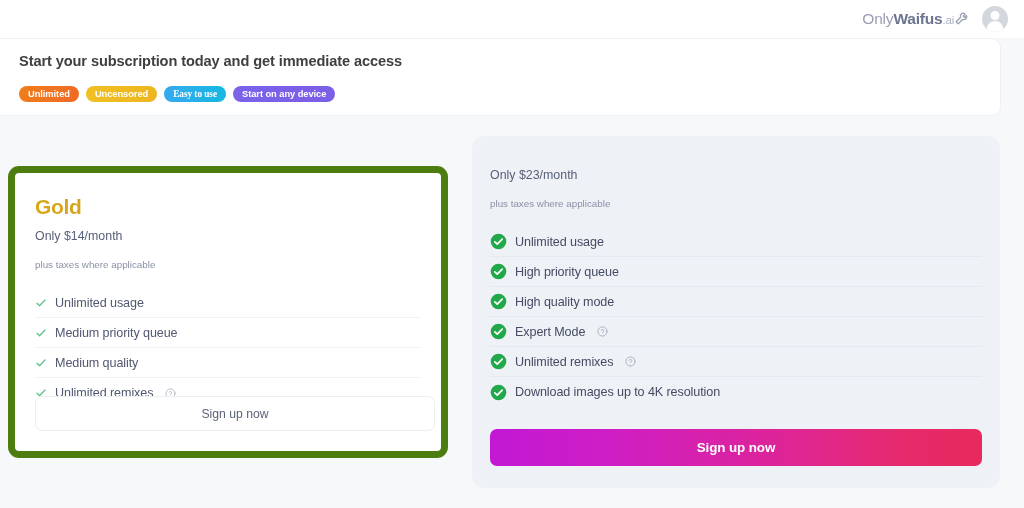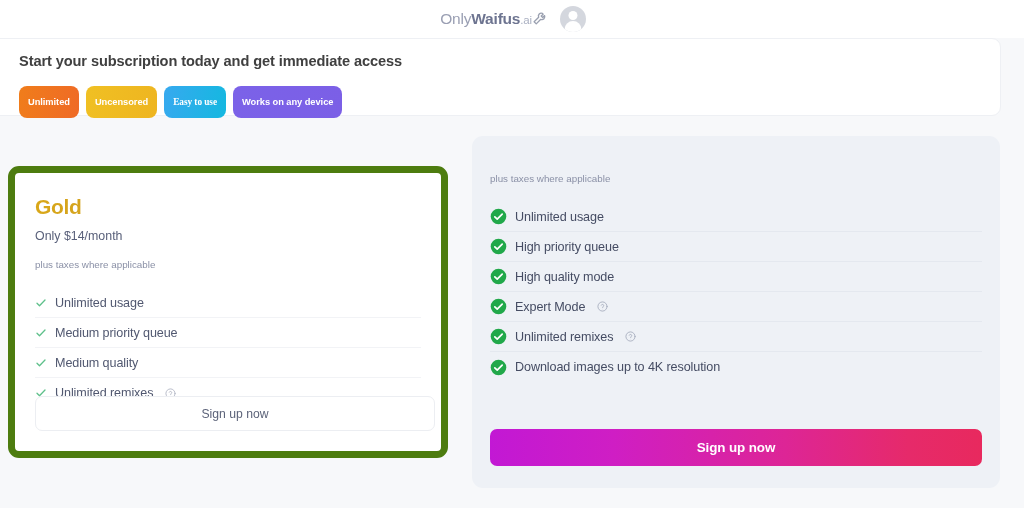--- a/index.html
+++ b/index.html
@@ -19,21 +19,21 @@
 
   
   .topbar {
     position: absolute;
     top: 0; left: 0;
     width: 1024px;
     height: 38px;
     background: #ffffff;
     display: flex;
     align-items: center;
-    justify-content: center;
+    justify-content: flex-end;
     padding: 0 16px 0 18px;
   }
 
   .logo {
     font-size: 15.5px;
     letter-spacing: -0.2px;
     color: #8a90a6;
     white-space: nowrap;
   }
   .logo .lw-only { font-weight: 400; color: #9a9fb3; }
@@ -98,21 +98,21 @@
 
   .badge-row {
     display: flex;
     align-items: center;
     gap: 7px;
     margin-top: 15px;
   }
 
   .badge {
     height: 16px;
-    padding: 16px 9px;
+    padding: 0 9px;
     border-radius: 8px;
     color: #ffffff;
     font-size: 9.3px;
     font-weight: 700;
     letter-spacing: -0.05px;
     display: inline-flex;
     align-items: center;
     white-space: nowrap;
   }
   .badge-unlimited  { background: linear-gradient(100deg, #f07d1b 0%, #ef6a26 100%); }
@@ -271,21 +271,21 @@
     <span class="avatar"></span>
   </div>
 </div>
 
 <div class="banner">
   <div class="banner-title">Start your subscription today and get immediate access</div>
   <div class="badge-row">
     <span class="badge badge-unlimited">Unlimited</span>
     <span class="badge badge-uncensored">Uncensored</span>
     <span class="badge badge-easy">Easy to use</span>
-    <span class="badge badge-device">Works on any device</span>
+    <span class="badge badge-device">Start on any device</span>
   </div>
 </div>
 
 <div class="card-gold">
   <div class="plan-name plan-name-gold">Gold</div>
   <div class="plan-price">Only $14/month</div>
   <div class="plan-taxes">plus taxes where applicable</div>
 
   <div class="feature-list">
     <div class="feature">
@@ -316,20 +316,21 @@
           <path d="M9.3 9.2a2.8 2.8 0 0 1 5.4 1c0 1.9-2.7 2.4-2.7 4"></path>
           <circle cx="12" cy="17.6" r="0.6" fill="#b3b8c6" stroke="none"></circle>
         </svg>
     </div>
   </div>
 
   <button class="btn-gold">Sign up now</button>
 </div>
 
 <div class="card-platinum">
+  <div class="plan-price">Only $23/month</div>
   <div class="plan-taxes">plus taxes where applicable</div>
 
   <div class="feature-list">
     <div class="feature">
       <svg class="check-solid" viewBox="0 0 24 24">
           <circle cx="12" cy="12" r="11" fill="#21a84a"></circle>
           <path d="M6.8 12.4l3.4 3.4 7-7.2" fill="none" stroke="#ffffff" stroke-width="2.4" stroke-linecap="round" stroke-linejoin="round"></path>
         </svg>
       <span class="feature-label">Unlimited usage</span>
     </div>

